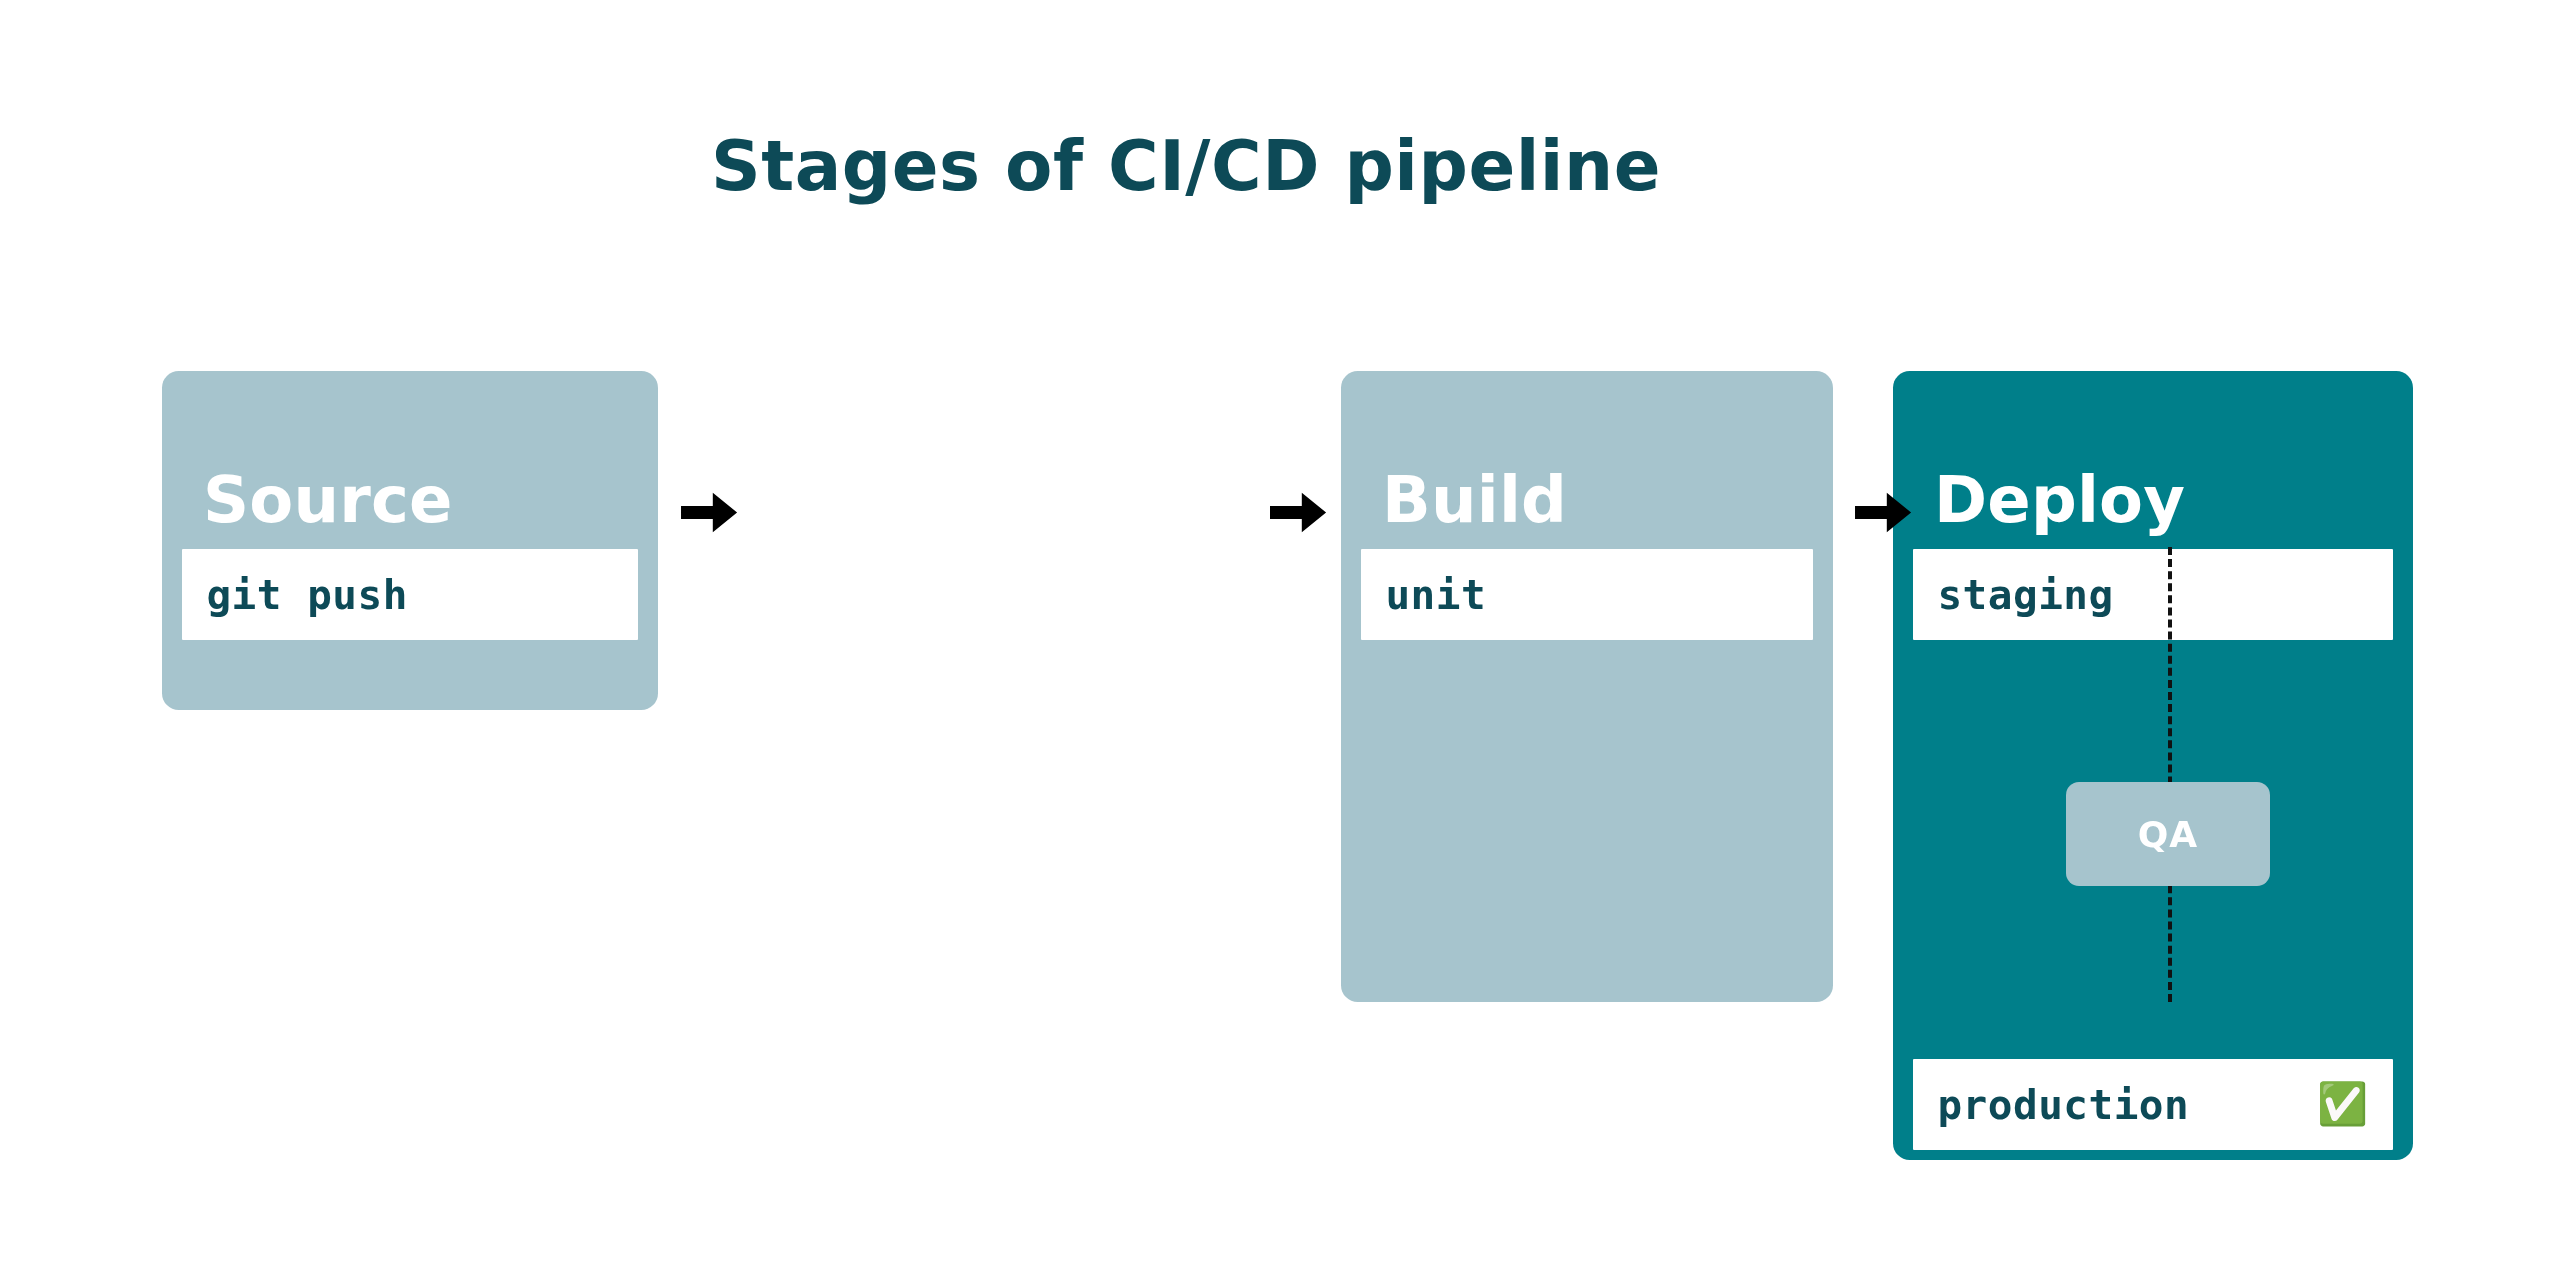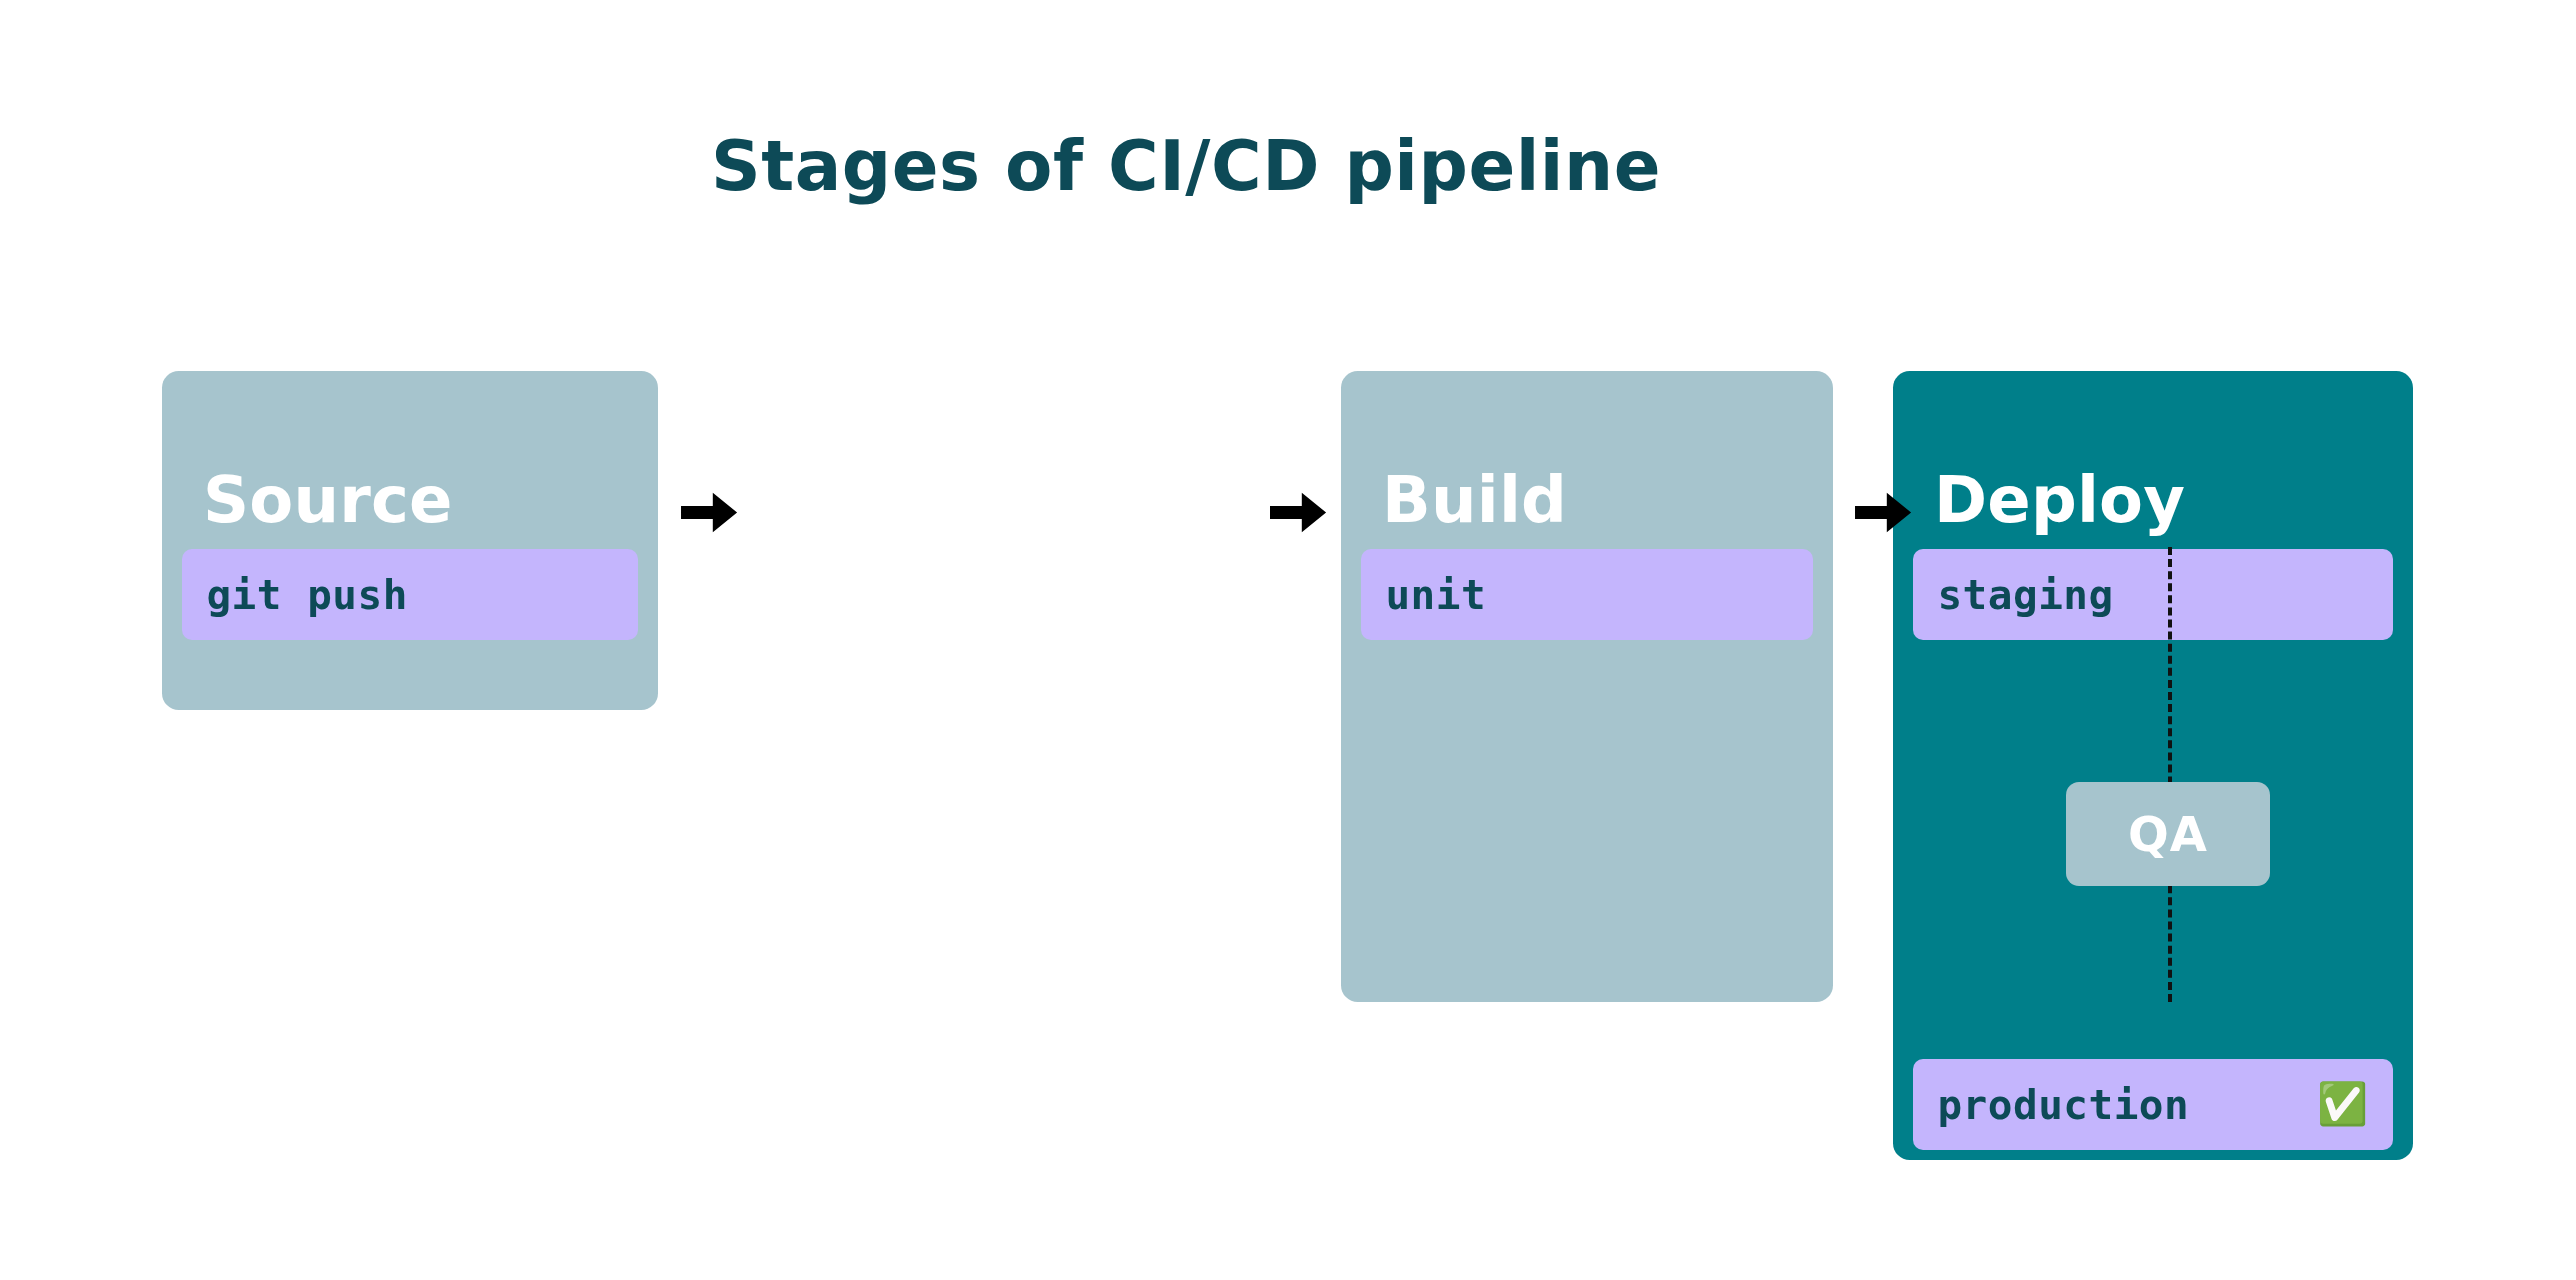--- a/index.html
+++ b/index.html
@@ -75,22 +75,22 @@
   .steps {
     position: absolute;
     left: 20.4px;
     right: 20.4px;
     top: 178px;
   }
 
   .step-card {
     position: relative;
     height: 91px;
-    background: #c4b5fd;
-    border-radius: 10px;
+    background: #ffffff;
+    border-radius: 1px;
     margin-bottom: 20.4px;
     display: flex;
     align-items: center;
     padding: 0 24px;
     box-sizing: border-box;
   }
   .step-card:last-child { margin-bottom: 0; }
 
   .step-label {
     font-family: "DejaVu Sans Mono", monospace;
@@ -138,21 +138,21 @@
     width: 204px;
     height: 104px;
     background: #a6c4cd;
     border-radius: 13px;
     display: flex;
     align-items: center;
     justify-content: center;
   }
   #qa-gate-label {
     font-family: "DejaVu Sans", sans-serif;
-    font-size: 48px;
+    font-size: 36px;
     font-weight: 700;
     color: #ffffff;
     letter-spacing: 0.9px;
     white-space: pre;
   }
 </style>
 </head>
 <body>
 
 <div id="canvas">

